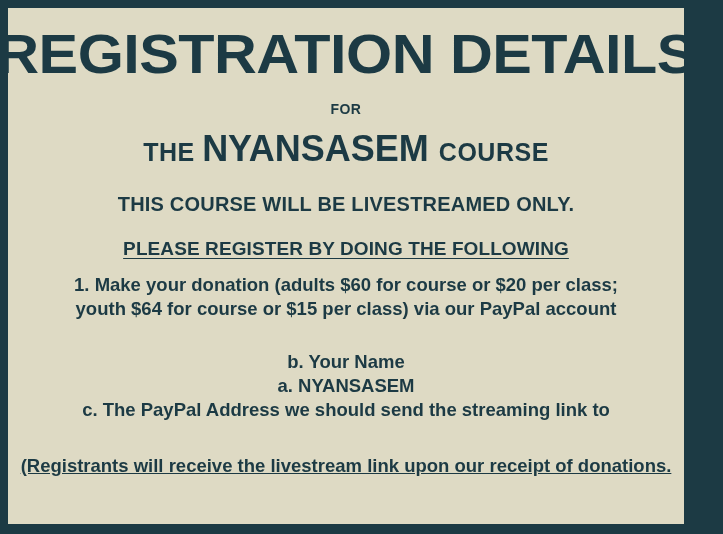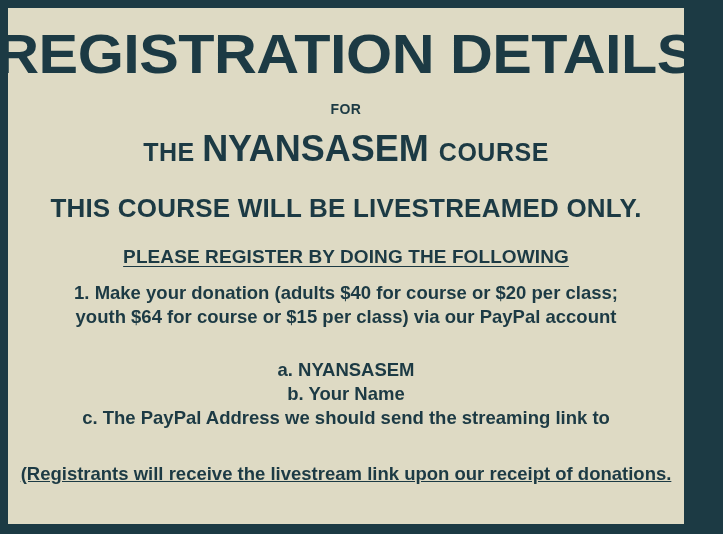--- a/index.html
+++ b/index.html
@@ -61,21 +61,21 @@
     letter-spacing: 0.5px;
     vertical-align: baseline;
   }
   .course-line .big-cap {
     font-size: 36px;
     font-weight: 700;
     letter-spacing: 0px;
     vertical-align: baseline;
   }
   .livestream-line {
-    font-size: 26px;
+    font-size: 20px;
     font-weight: 700;
     letter-spacing: 0.2px;
     margin: 0;
     padding-top: 26px;
   }
   .register-heading {
     font-size: 19px;
     font-weight: 700;
     letter-spacing: 0.1px;
     margin: 0;
@@ -116,27 +116,27 @@
 
     <p class="course-line">
       <span class="small-cap">THE&nbsp;</span><span class="big-cap">NYANSASEM&nbsp;</span><span class="small-cap">COURSE</span>
     </p>
 
     <p class="livestream-line">THIS COURSE WILL BE LIVESTREAMED ONLY.</p>
 
     <p class="register-heading">PLEASE REGISTER BY DOING THE FOLLOWING</p>
 
     <p class="para para-donation">
-      <span class="line">1. Make your donation (adults $40 for course or $20 per class;</span>
+      <span class="line">1. Make your donation (adults $60 for course or $20 per class;</span>
       <span class="line">youth $64 for course or $15 per class) via our PayPal account</span>
     </p>
 
     <p class="para para-include">
+      <span class="line">b. Your Name</span>
       <span class="line">a. NYANSASEM</span>
-      <span class="line">b. Your Name</span>
       <span class="line">c. The PayPal Address we should send the streaming link to</span>
     </p>
 
     <p class="para para-footer">
       <span class="line">(Registrants will receive the livestream link upon our receipt of donations.</span>
 
     </p>
 
   </div>
 </div>

